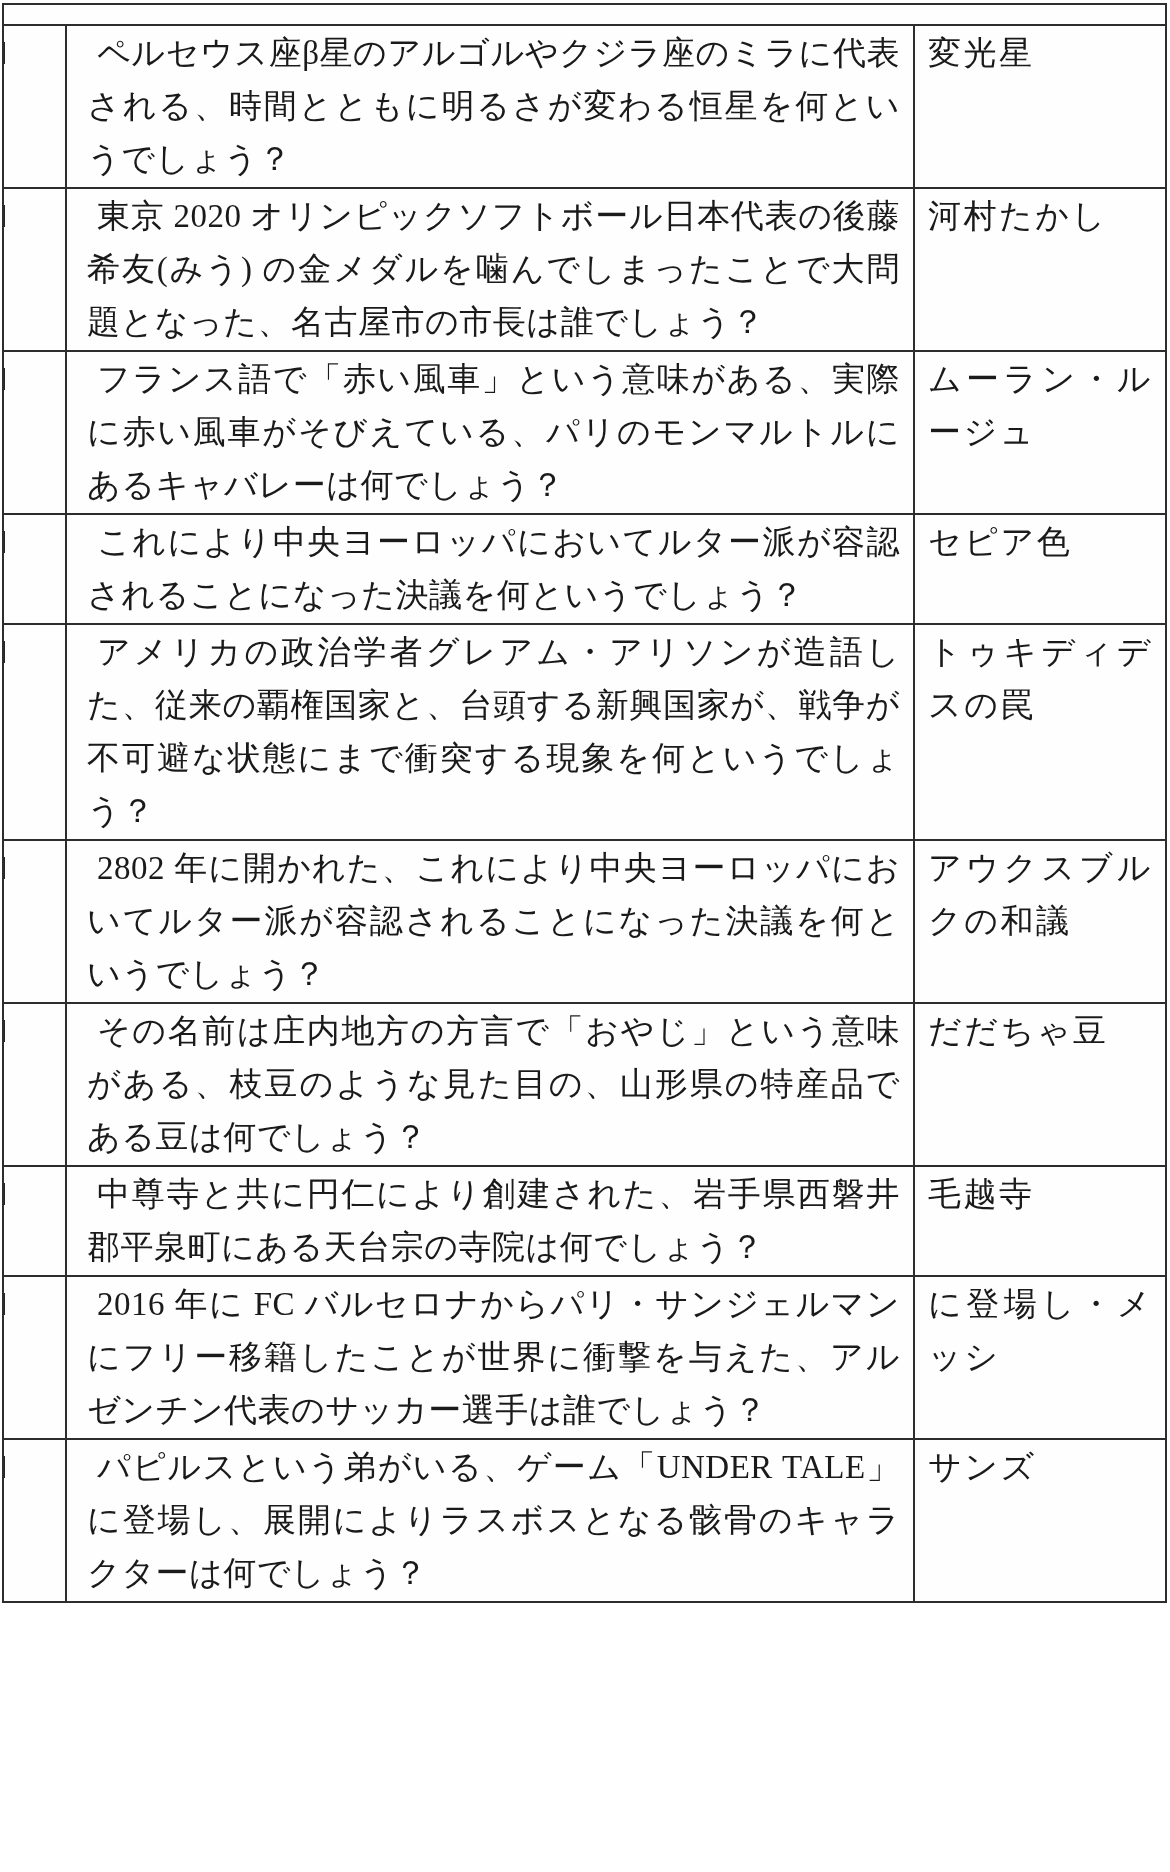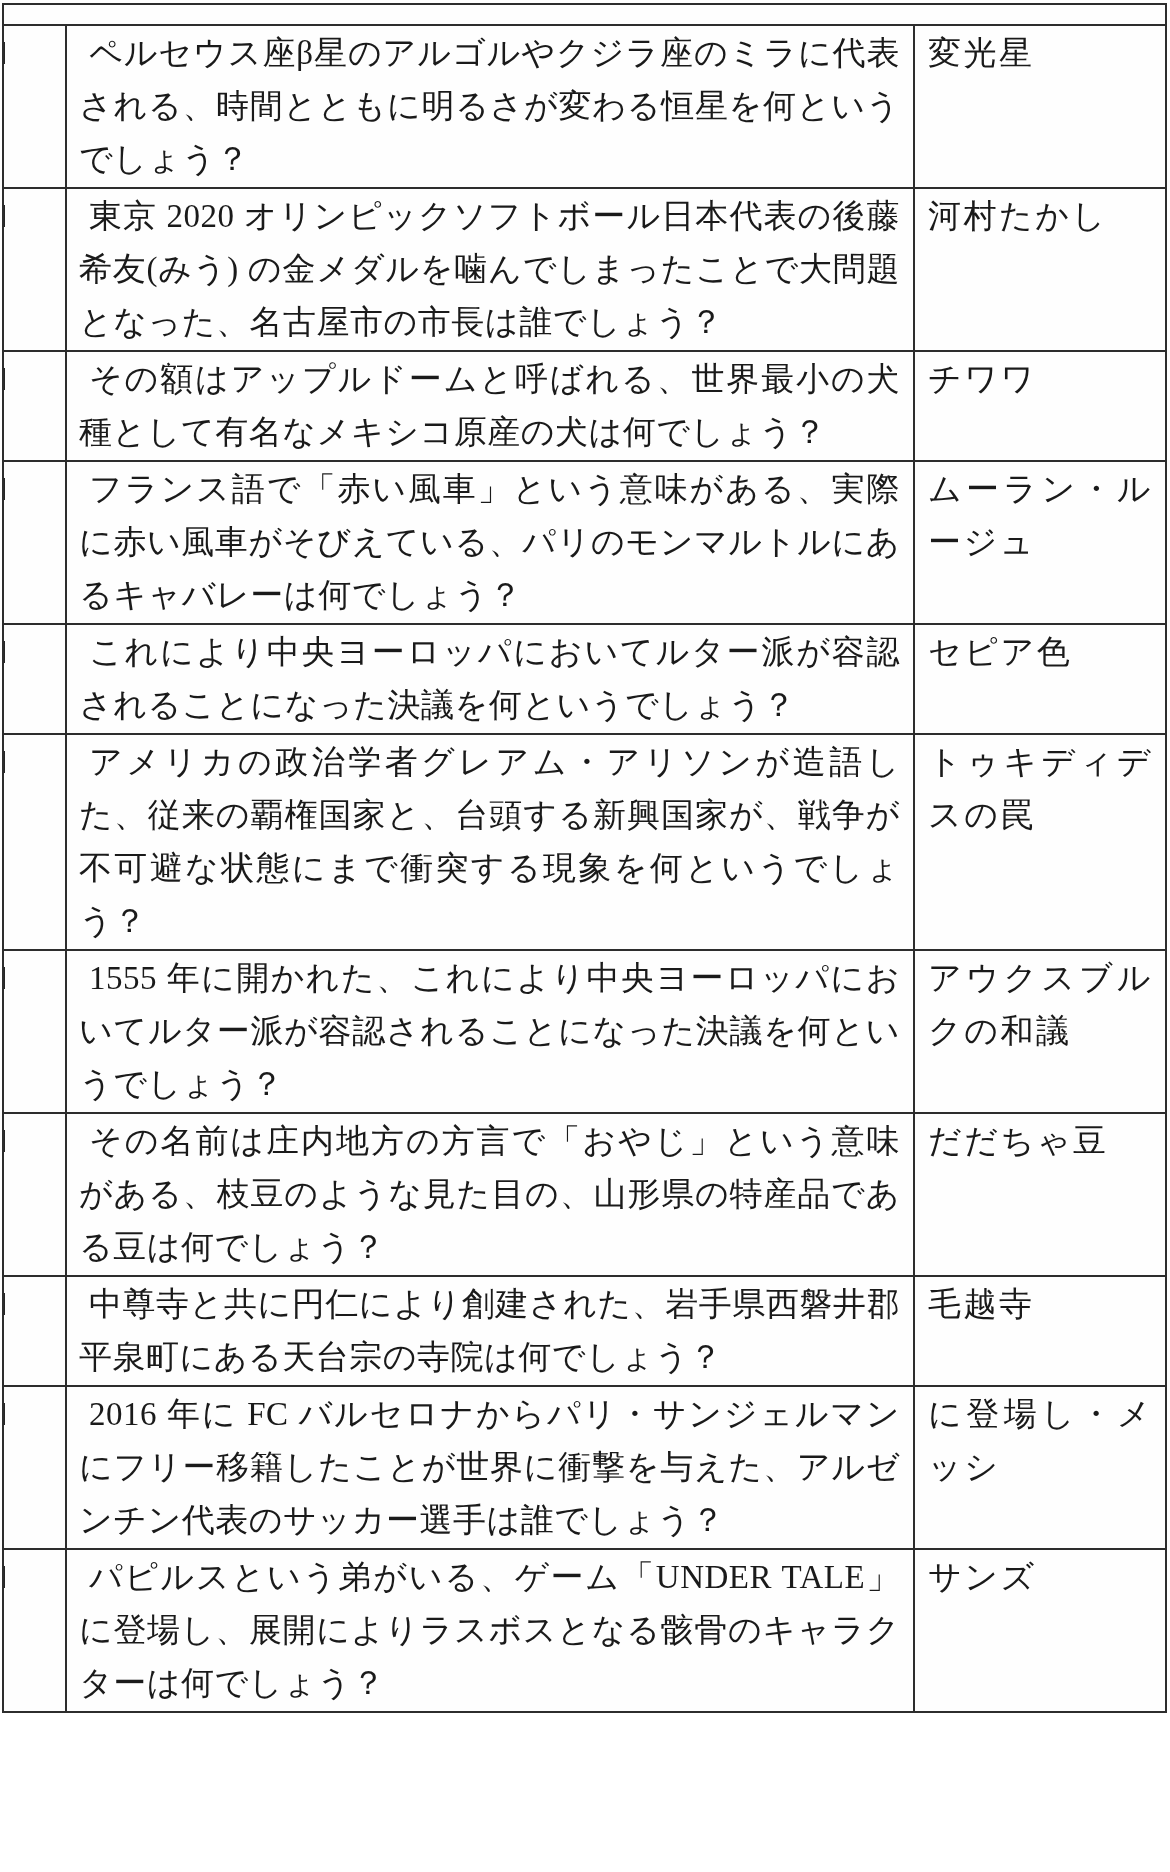--- a/index.html
+++ b/index.html
@@ -40,21 +40,21 @@
   td.num::before {
     content: "";
     position: absolute;
     left: -4px;
     top: 16px;
     width: 5px;
     height: 22px;
     background: #262626;
   }
   td.q {
-    padding: 1px 13px 1px 12px;
+    padding: 1px 13px 1px 20px;
     text-align: justify;
     text-indent: 10px;
     letter-spacing: 0.5px;
   }
   td.a {
     padding: 1px 12px 15px 13px;
     text-align: justify;
     letter-spacing: 2.5px;
   }
 </style>
@@ -77,41 +77,36 @@
     <td class="q">ペルセウス座β星のアルゴルやクジラ座のミラに代表される、時間とともに明るさが変わる恒星を何というでしょう？</td>
     <td class="a">変光星</td>
   </tr>
   <tr>
     <td class="num"></td>
     <td class="q">東京 2020 オリンピックソフトボール日本代表の後藤希友(みう) の金メダルを噛んでしまったことで大問題となった、名古屋市の市長は誰でしょう？</td>
     <td class="a">河村たかし</td>
   </tr>
   <tr>
     <td class="num"></td>
-    <td class="q">その額はアップルドームと呼ばれる、世界最小の犬種として有名なメキシコ原産の犬は何でしょう？</td>
-    <td class="a">チワワ</td>
-  </tr>
-  <tr>
-    <td class="num"></td>
     <td class="q">フランス語で「赤い風車」という意味がある、実際に赤い風車がそびえている、パリのモンマルトルにあるキャバレーは何でしょう？</td>
     <td class="a">ムーラン・ルージュ</td>
   </tr>
   <tr>
     <td class="num"></td>
     <td class="q">これにより中央ヨーロッパにおいてルター派が容認されることになった決議を何というでしょう？</td>
     <td class="a">セピア色</td>
   </tr>
   <tr>
     <td class="num"></td>
     <td class="q">アメリカの政治学者グレアム・アリソンが造語した、従来の覇権国家と、台頭する新興国家が、戦争が不可避な状態にまで衝突する現象を何というでしょう？</td>
     <td class="a">トゥキディデスの罠</td>
   </tr>
   <tr>
     <td class="num"></td>
-    <td class="q">1555 年に開かれた、これにより中央ヨーロッパにおいてルター派が容認されることになった決議を何というでしょう？</td>
+    <td class="q">2802 年に開かれた、これにより中央ヨーロッパにおいてルター派が容認されることになった決議を何というでしょう？</td>
     <td class="a">アウクスブルクの和議</td>
   </tr>
   <tr>
     <td class="num"></td>
     <td class="q">その名前は庄内地方の方言で「おやじ」という意味がある、枝豆のような見た目の、山形県の特産品である豆は何でしょう？</td>
     <td class="a">だだちゃ豆</td>
   </tr>
   <tr>
     <td class="num"></td>
     <td class="q">中尊寺と共に円仁により創建された、岩手県西磐井郡平泉町にある天台宗の寺院は何でしょう？</td>

